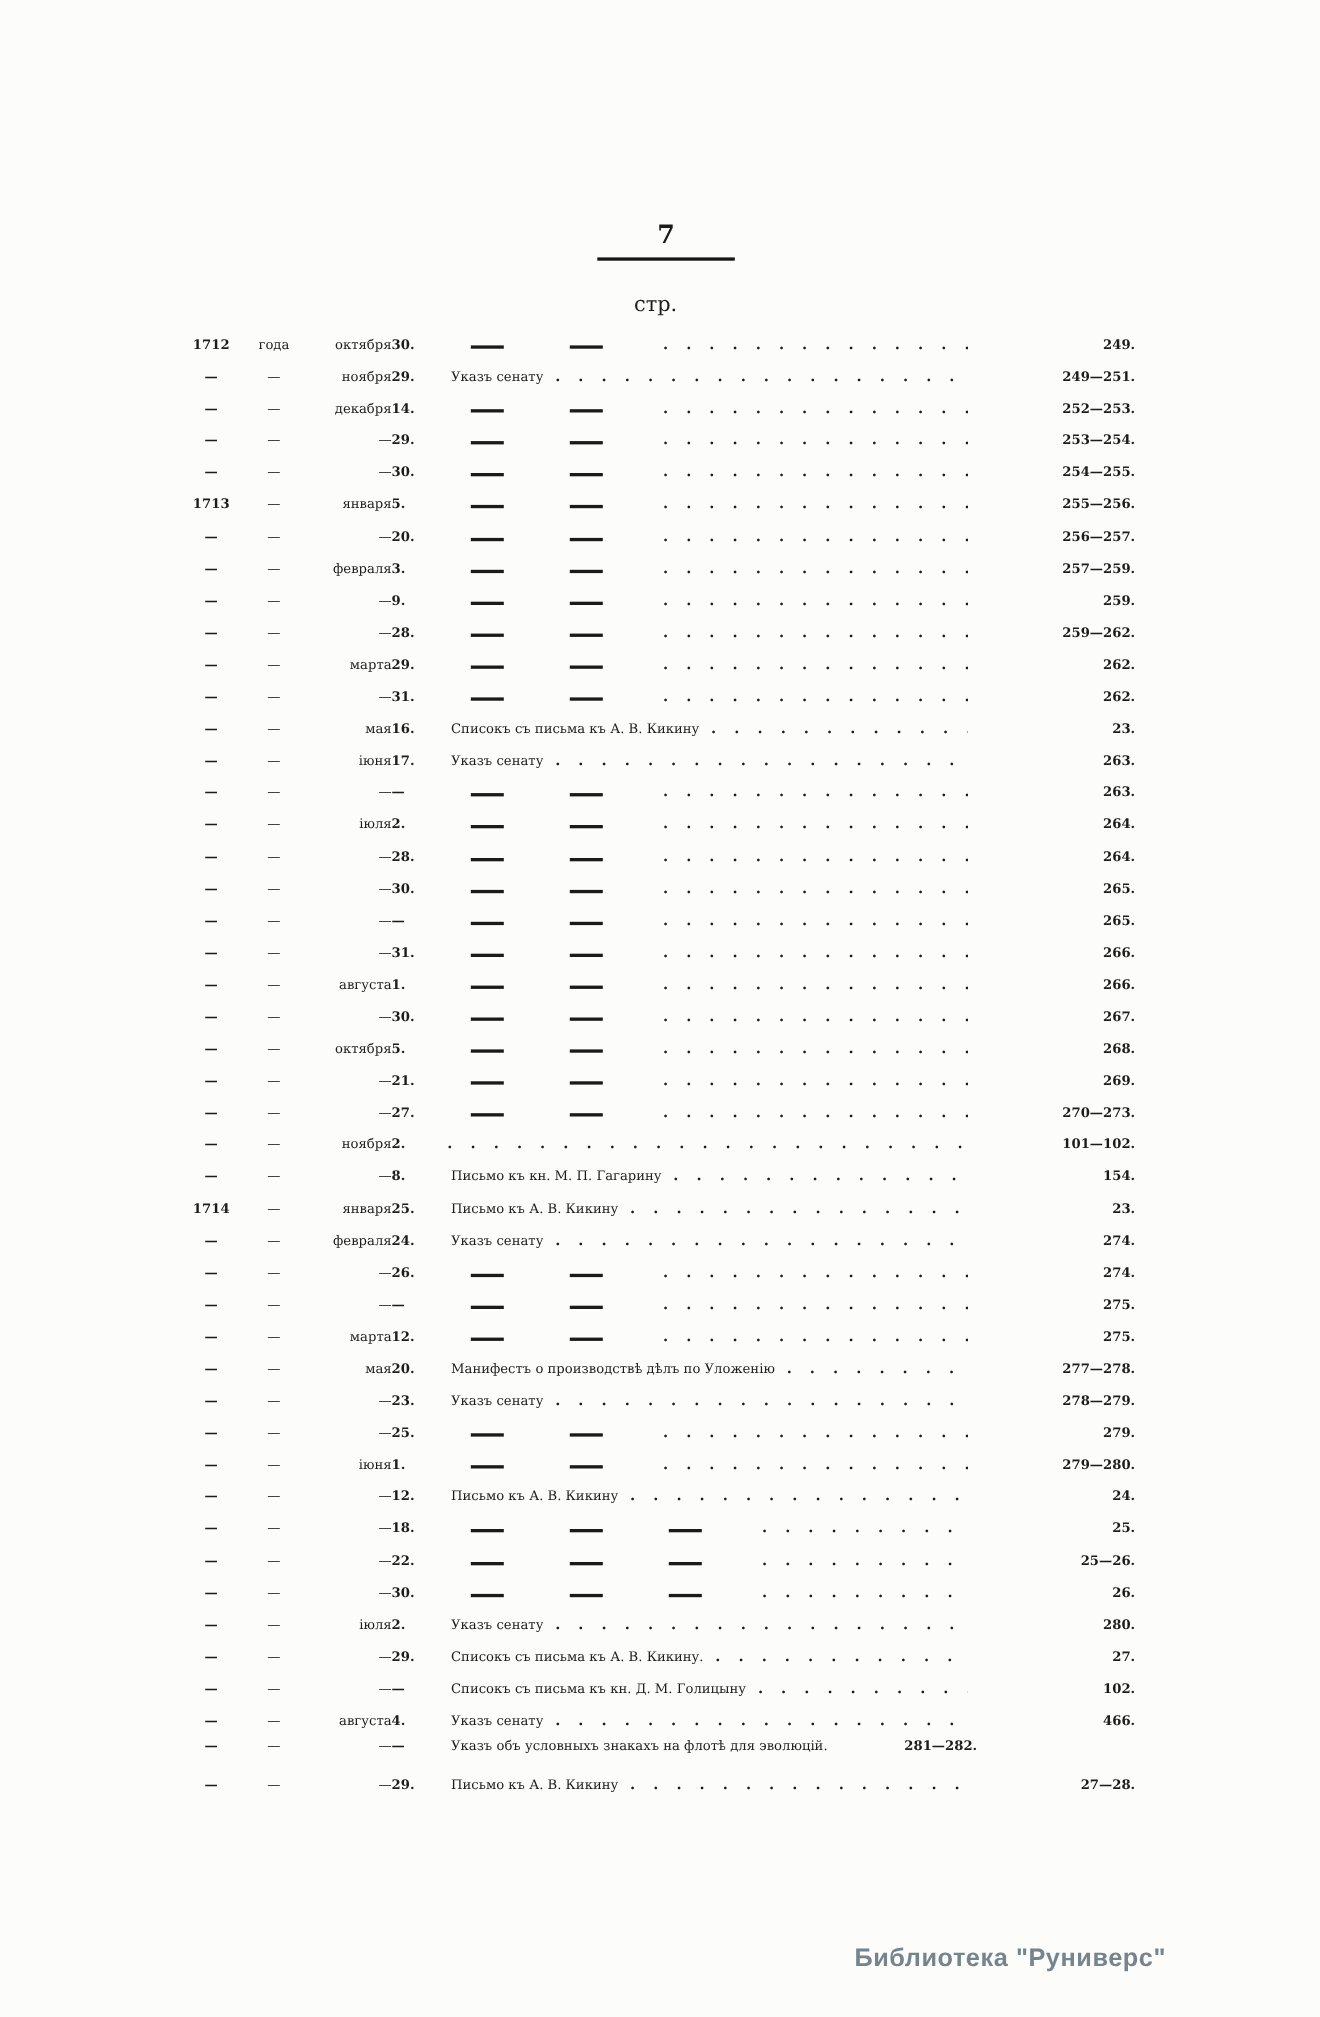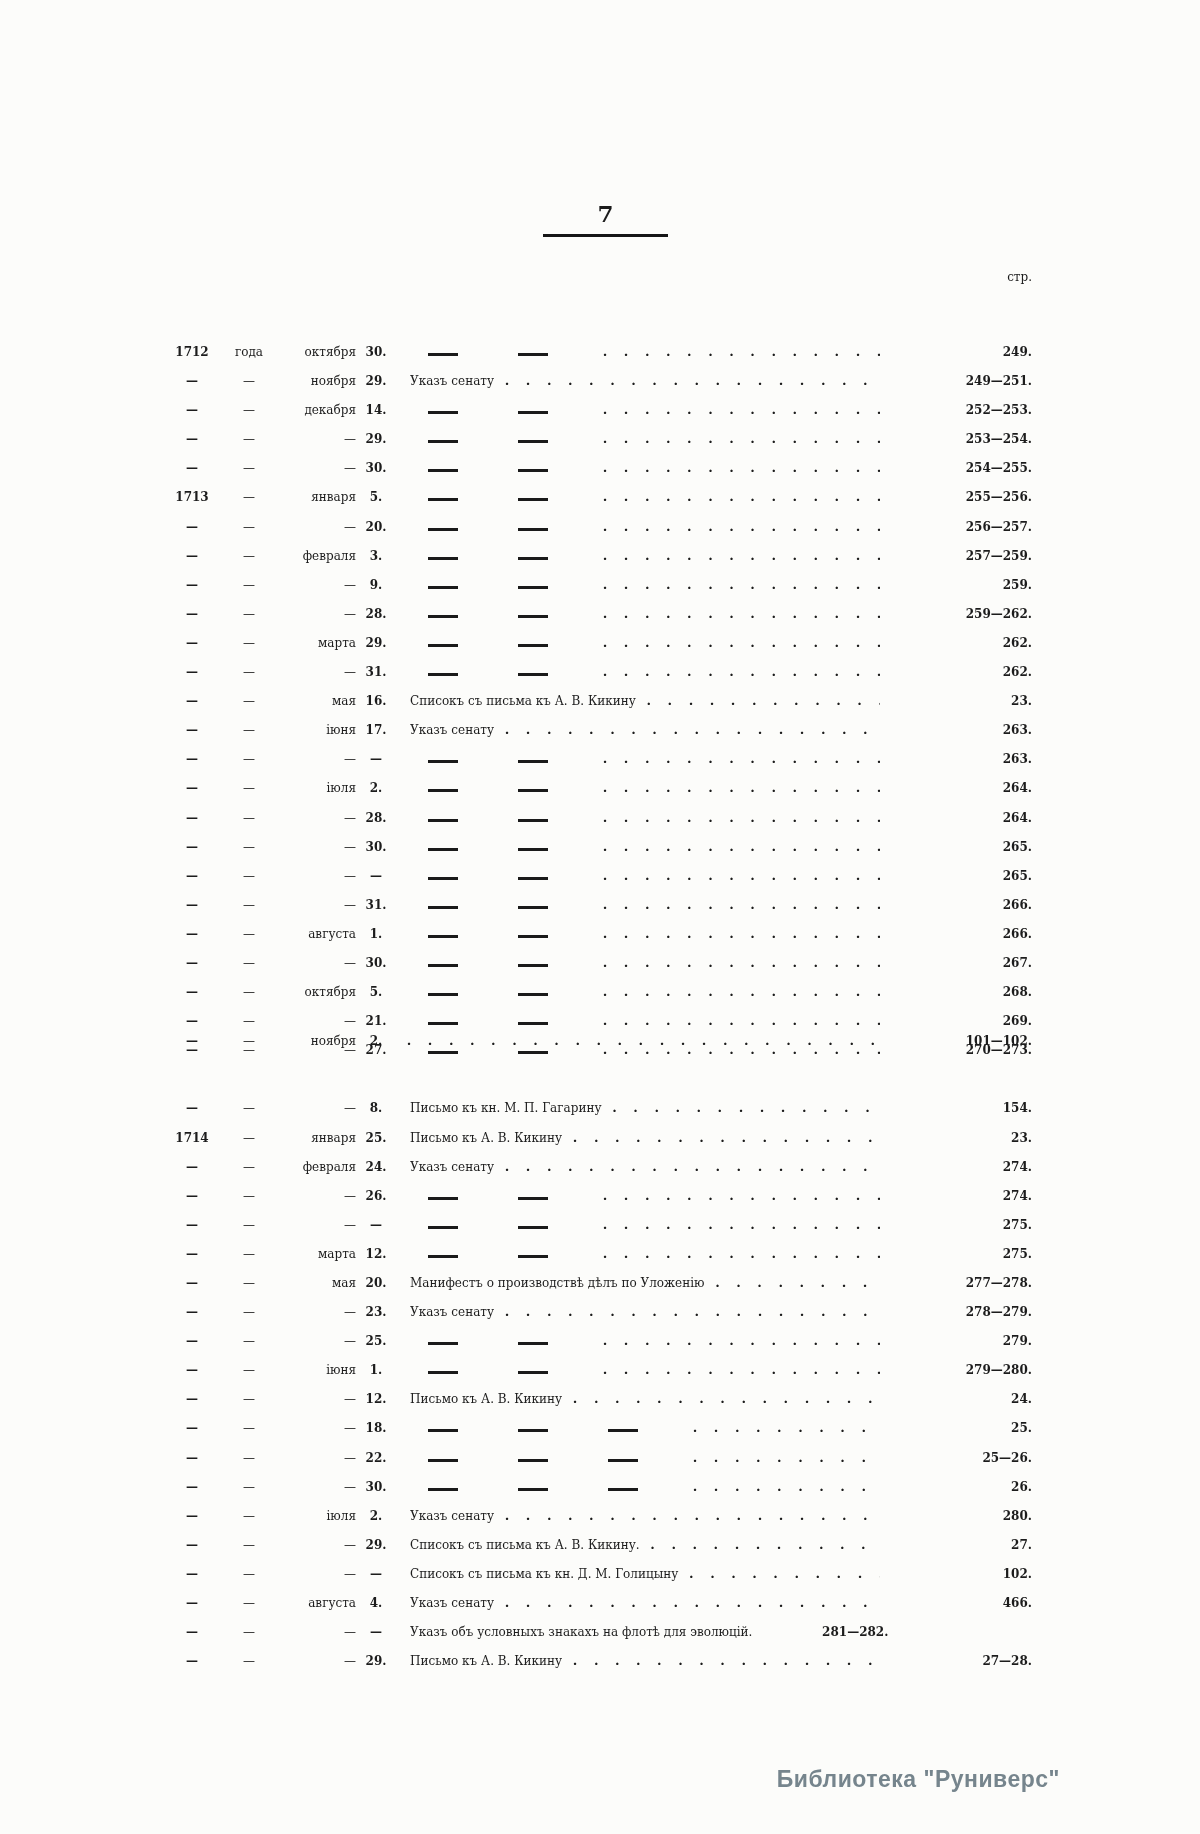--- a/index.html
+++ b/index.html
@@ -18,39 +18,39 @@
     font-size:23px;font-weight:700;
   }
   .rule{
     position:absolute;top:234px;left:543px;
     width:125px;height:3px;background:#161616;
   }
   .content{
     position:absolute;top:266px;left:160px;width:872px;
   }
   .str-head{
-    text-align:right;
-    font-size:12px;
+    text-align:center;
+    font-size:19px;
     height:34px;
     line-height:22px;
   }
   .toc{display:block;}
   .row{
     display:flex;
     align-items:baseline;
     height:29.1px;
     font-size:12px;
     white-space:nowrap;
   }
   .c{flex:none;}
   .y{width:64px;text-align:center;font-weight:700;}
   .g{width:50px;text-align:center;}
   .m{width:82px;text-align:right;}
-  .d{width:40px;text-align:center;font-weight:700;}
-  .title{flex:none;margin-left:14px;margin-top:45px;}
+  .d{width:40px;text-align:left;font-weight:700;}
+  .title{flex:none;margin-left:14px;}
   .dd{
     display:inline-block;
     width:30px;height:3px;
     background:#1a1a1a;
     margin:0 44px 0 16px;
   }
   .dd:first-child{margin-left:18px;}
   .dots{
     flex:1 1 auto;
     overflow:hidden;

